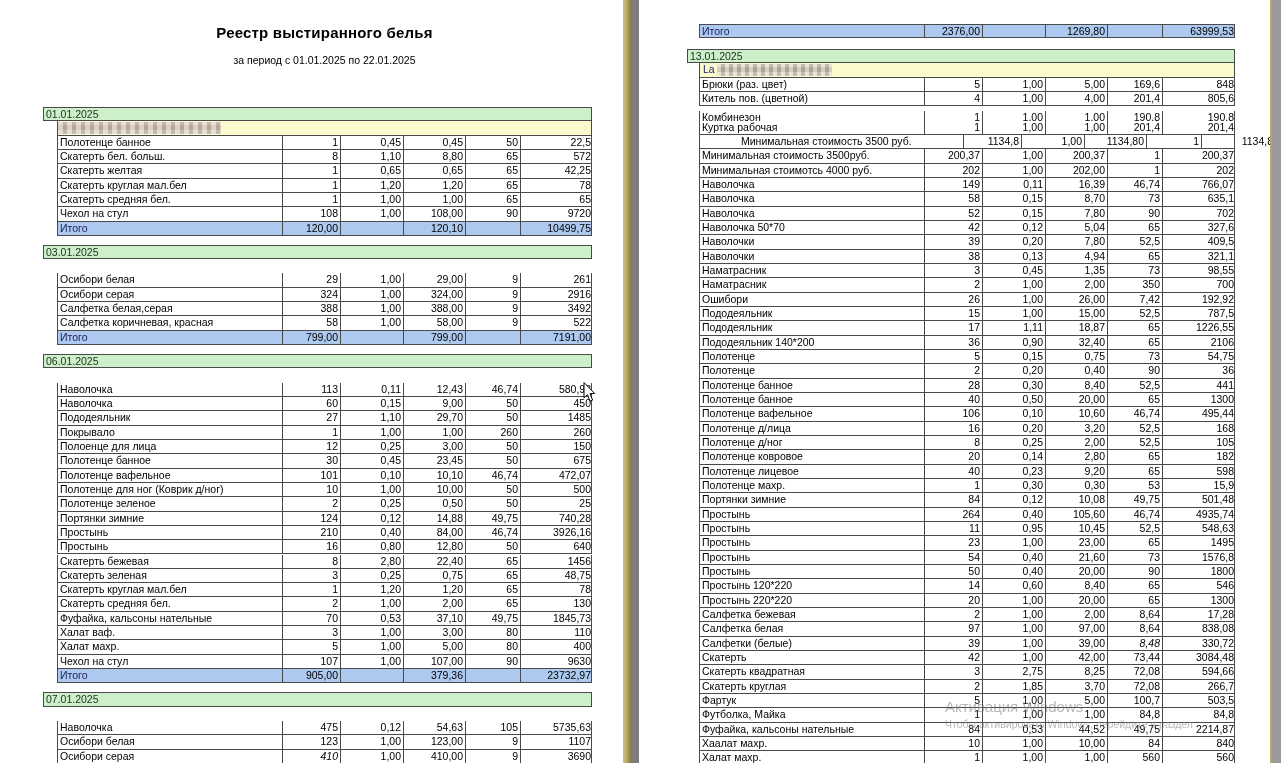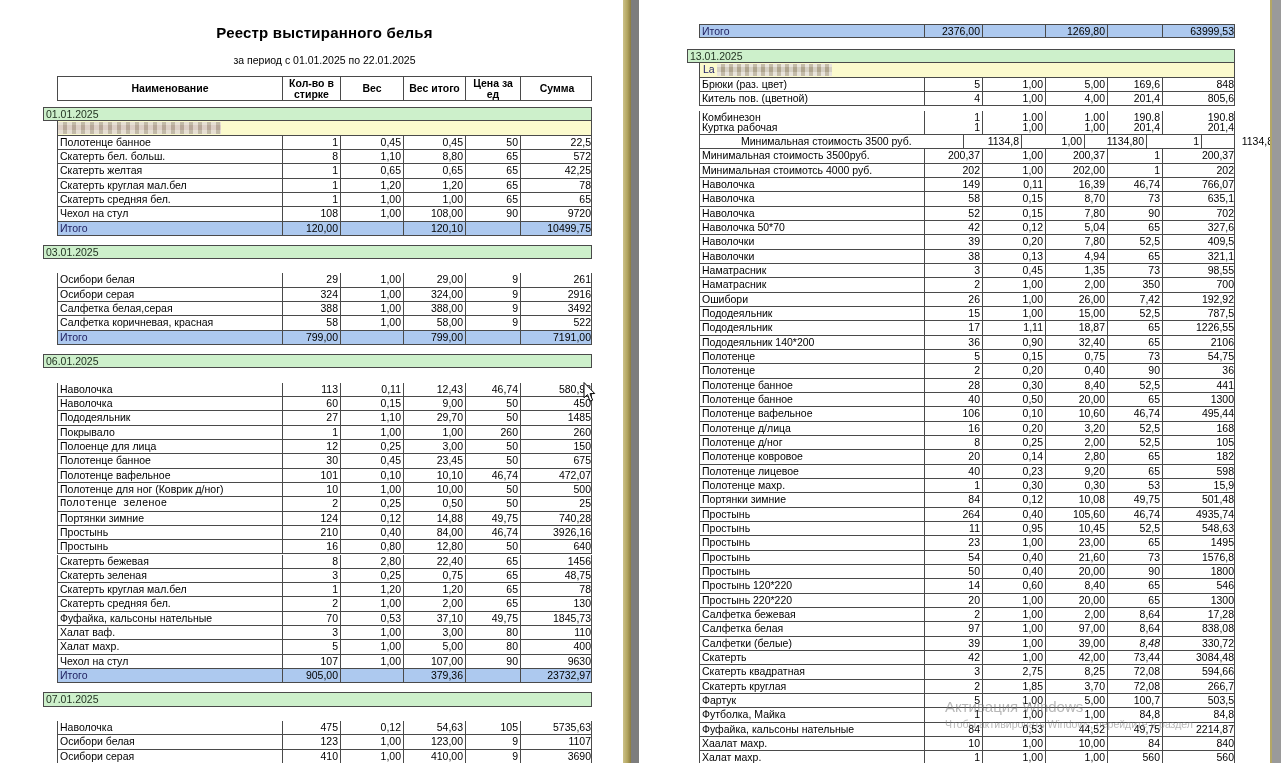--- a/index.html
+++ b/index.html
@@ -54,28 +54,20 @@
   #cursor{position:absolute;left:583px;top:382px;z-index:30;}
 </style>
 </head>
 <body>
 
 <div id="stage">
 
   <div class="page" id="page-1">
     <div class="title">Реестр выстиранного белья</div>
     <div class="subtitle">за период с 01.01.2025 по 22.01.2025</div>
-    <div class="row bt header-row" id="header-row">
-        <div class="cell" style="flex: 0 0 225px;">Наименование</div>
-        <div class="cell" style="flex: 0 0 58px;">Кол-во в стирке</div>
-        <div class="cell" style="flex: 0 0 63px;">Вес</div>
-        <div class="cell" style="flex: 0 0 62px;">Вес итого</div>
-        <div class="cell" style="flex: 0 0 55px;">Цена за ед</div>
-        <div class="cell" style="flex: 0 0 72px;">Сумма</div>
-      </div>
   <div class="row bt date-row" style="left: 43px; top: 107px; width: 549px; height: 14.33px;">
         <span>01.01.2025</span>
       </div>
       <div class="row org-row" style="left: 57px; top: 121.33px; width: 535px; height: 14.33px;">
         <span class="org-text"></span>
         <div class="redact redact-pink" style="left: 0px; width: 163px;"></div>
       </div>
       <div class="row item-row" style="left: 57px; top: 135.66px; width: 535px; height: 14.33px;">
         <div class="cell" style="flex: 0 0 225px;">Полотенце банное</div>
         <div class="cell num" style="flex: 0 0 58px;">1</div>
@@ -244,21 +236,21 @@
       </div>
       <div class="row item-row" style="left: 57px; top: 482.85px; width: 535px; height: 14.33px;">
         <div class="cell" style="flex: 0 0 225px;">Полотенце для ног (Коврик д/ног)</div>
         <div class="cell num" style="flex: 0 0 58px;">10</div>
         <div class="cell num" style="flex: 0 0 63px;">1,00</div>
         <div class="cell num" style="flex: 0 0 62px;">10,00</div>
         <div class="cell num" style="flex: 0 0 55px;">50</div>
         <div class="cell num" style="flex: 0 0 72px;">500</div>
       </div>
       <div class="row item-row" style="left: 57px; top: 497.18px; width: 535px; height: 14.33px;">
-        <div class="cell" style="flex: 0 0 225px; font-family: Liberation Mono, monospace;">Полотенце зеленое</div>
+        <div class="cell" style="flex: 0 0 225px;">Полотенце зеленое</div>
         <div class="cell num" style="flex: 0 0 58px;">2</div>
         <div class="cell num" style="flex: 0 0 63px;">0,25</div>
         <div class="cell num" style="flex: 0 0 62px;">0,50</div>
         <div class="cell num" style="flex: 0 0 55px;">50</div>
         <div class="cell num" style="flex: 0 0 72px;">25</div>
       </div>
       <div class="row item-row" style="left: 57px; top: 511.51px; width: 535px; height: 14.33px;">
         <div class="cell" style="flex: 0 0 225px;">Портянки зимние</div>
         <div class="cell num" style="flex: 0 0 58px;">124</div>
         <div class="cell num" style="flex: 0 0 63px;">0,12</div>
@@ -372,21 +364,21 @@
       <div class="row item-row" style="left: 57px; top: 735.26px; width: 535px; height: 14.33px;">
         <div class="cell" style="flex: 0 0 225px;">Осибори белая</div>
         <div class="cell num" style="flex: 0 0 58px;">123</div>
         <div class="cell num" style="flex: 0 0 63px;">1,00</div>
         <div class="cell num" style="flex: 0 0 62px;">123,00</div>
         <div class="cell num" style="flex: 0 0 55px;">9</div>
         <div class="cell num" style="flex: 0 0 72px;">1107</div>
       </div>
       <div class="row item-row" style="left: 57px; top: 749.59px; width: 535px; height: 14.33px;">
         <div class="cell" style="flex: 0 0 225px;">Осибори серая</div>
-        <div class="cell num" style="flex: 0 0 58px;">410</div>
+        <div class="cell num" style="flex: 0 0 58px; font-style: italic;">410</div>
         <div class="cell num" style="flex: 0 0 63px;">1,00</div>
         <div class="cell num" style="flex: 0 0 62px;">410,00</div>
         <div class="cell num" style="flex: 0 0 55px;">9</div>
         <div class="cell num" style="flex: 0 0 72px;">3690</div>
       </div>
     </div>
 
   <div id="edge-1"></div>
   <div id="gap-1"></div>
 

